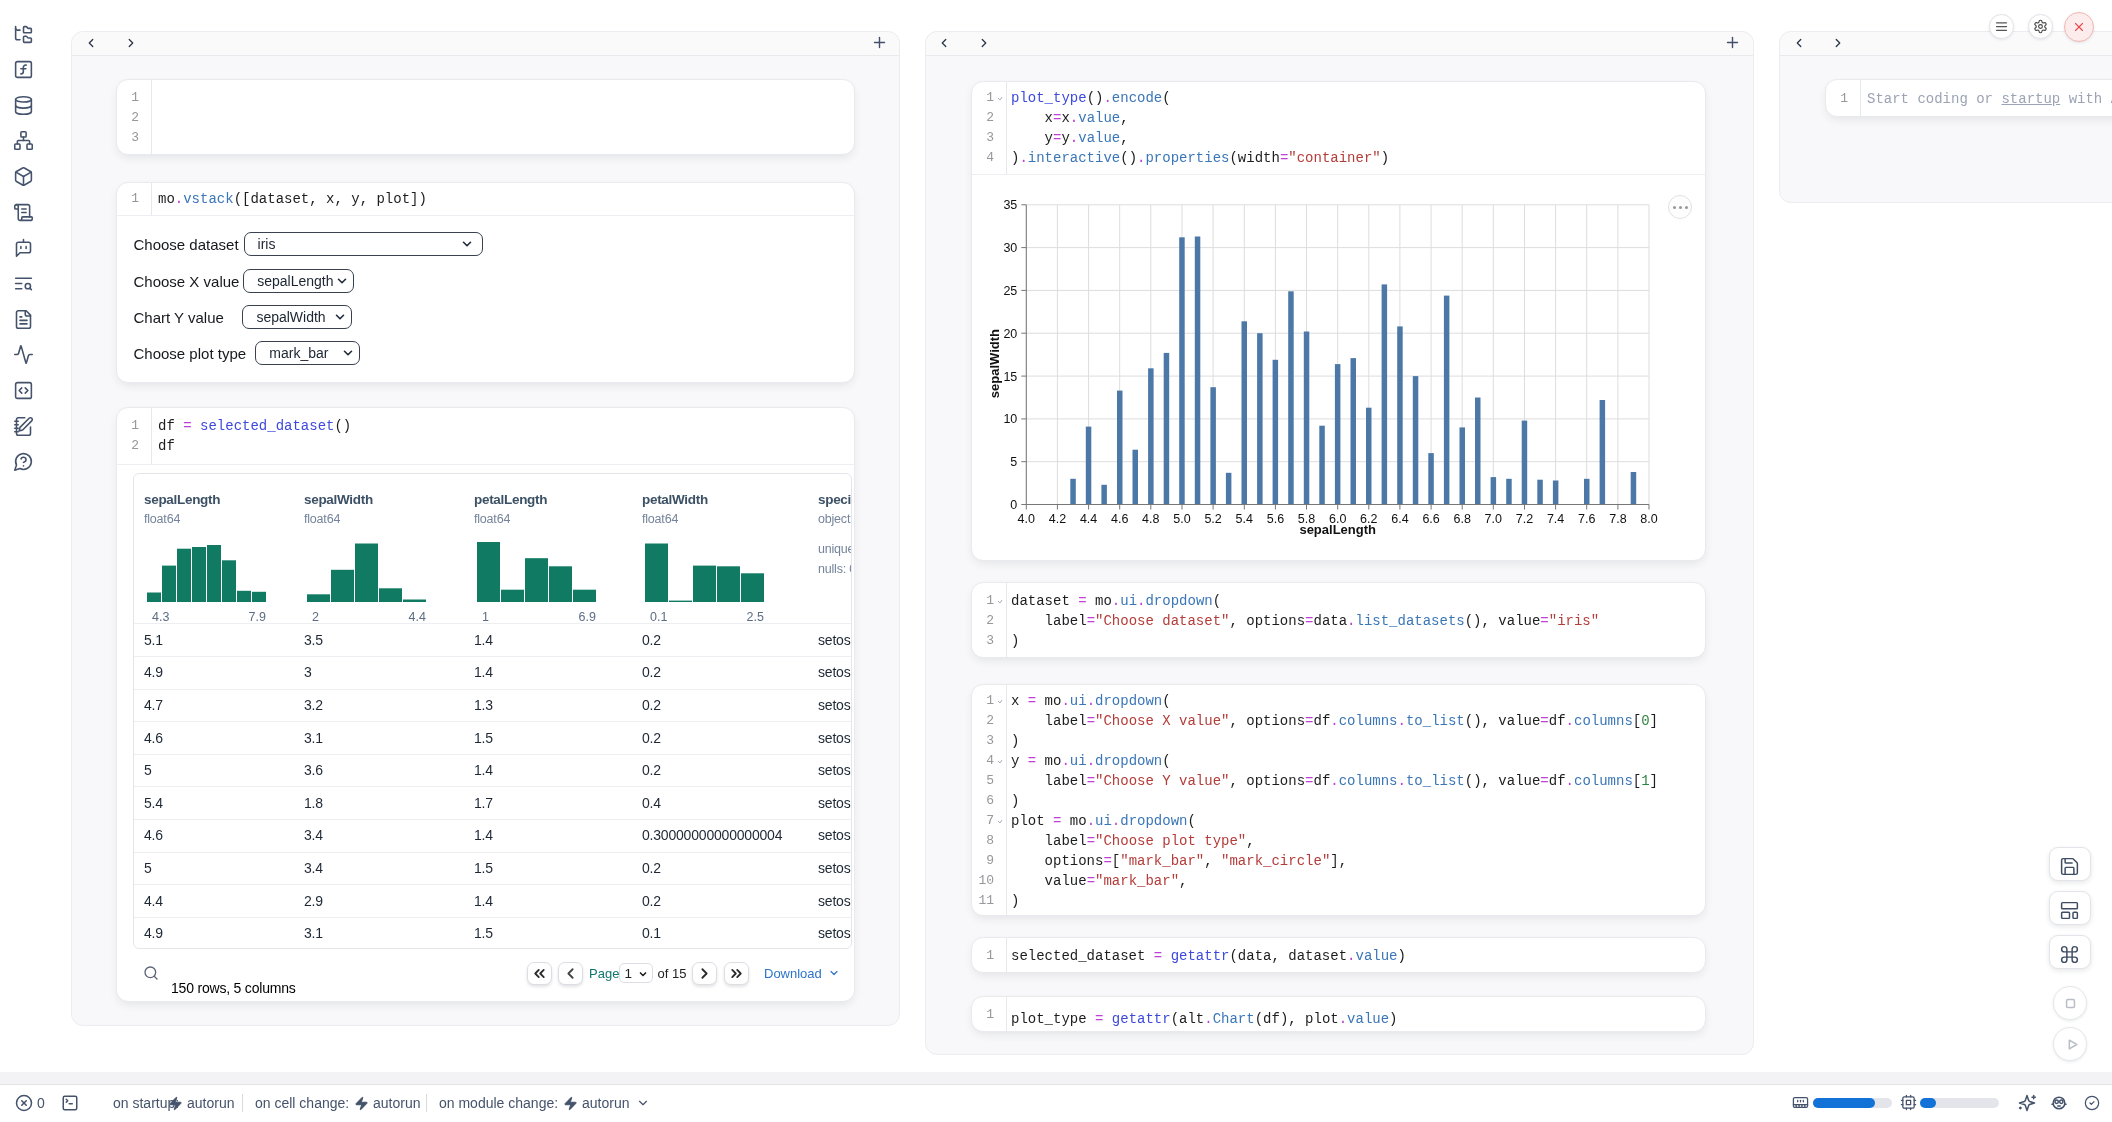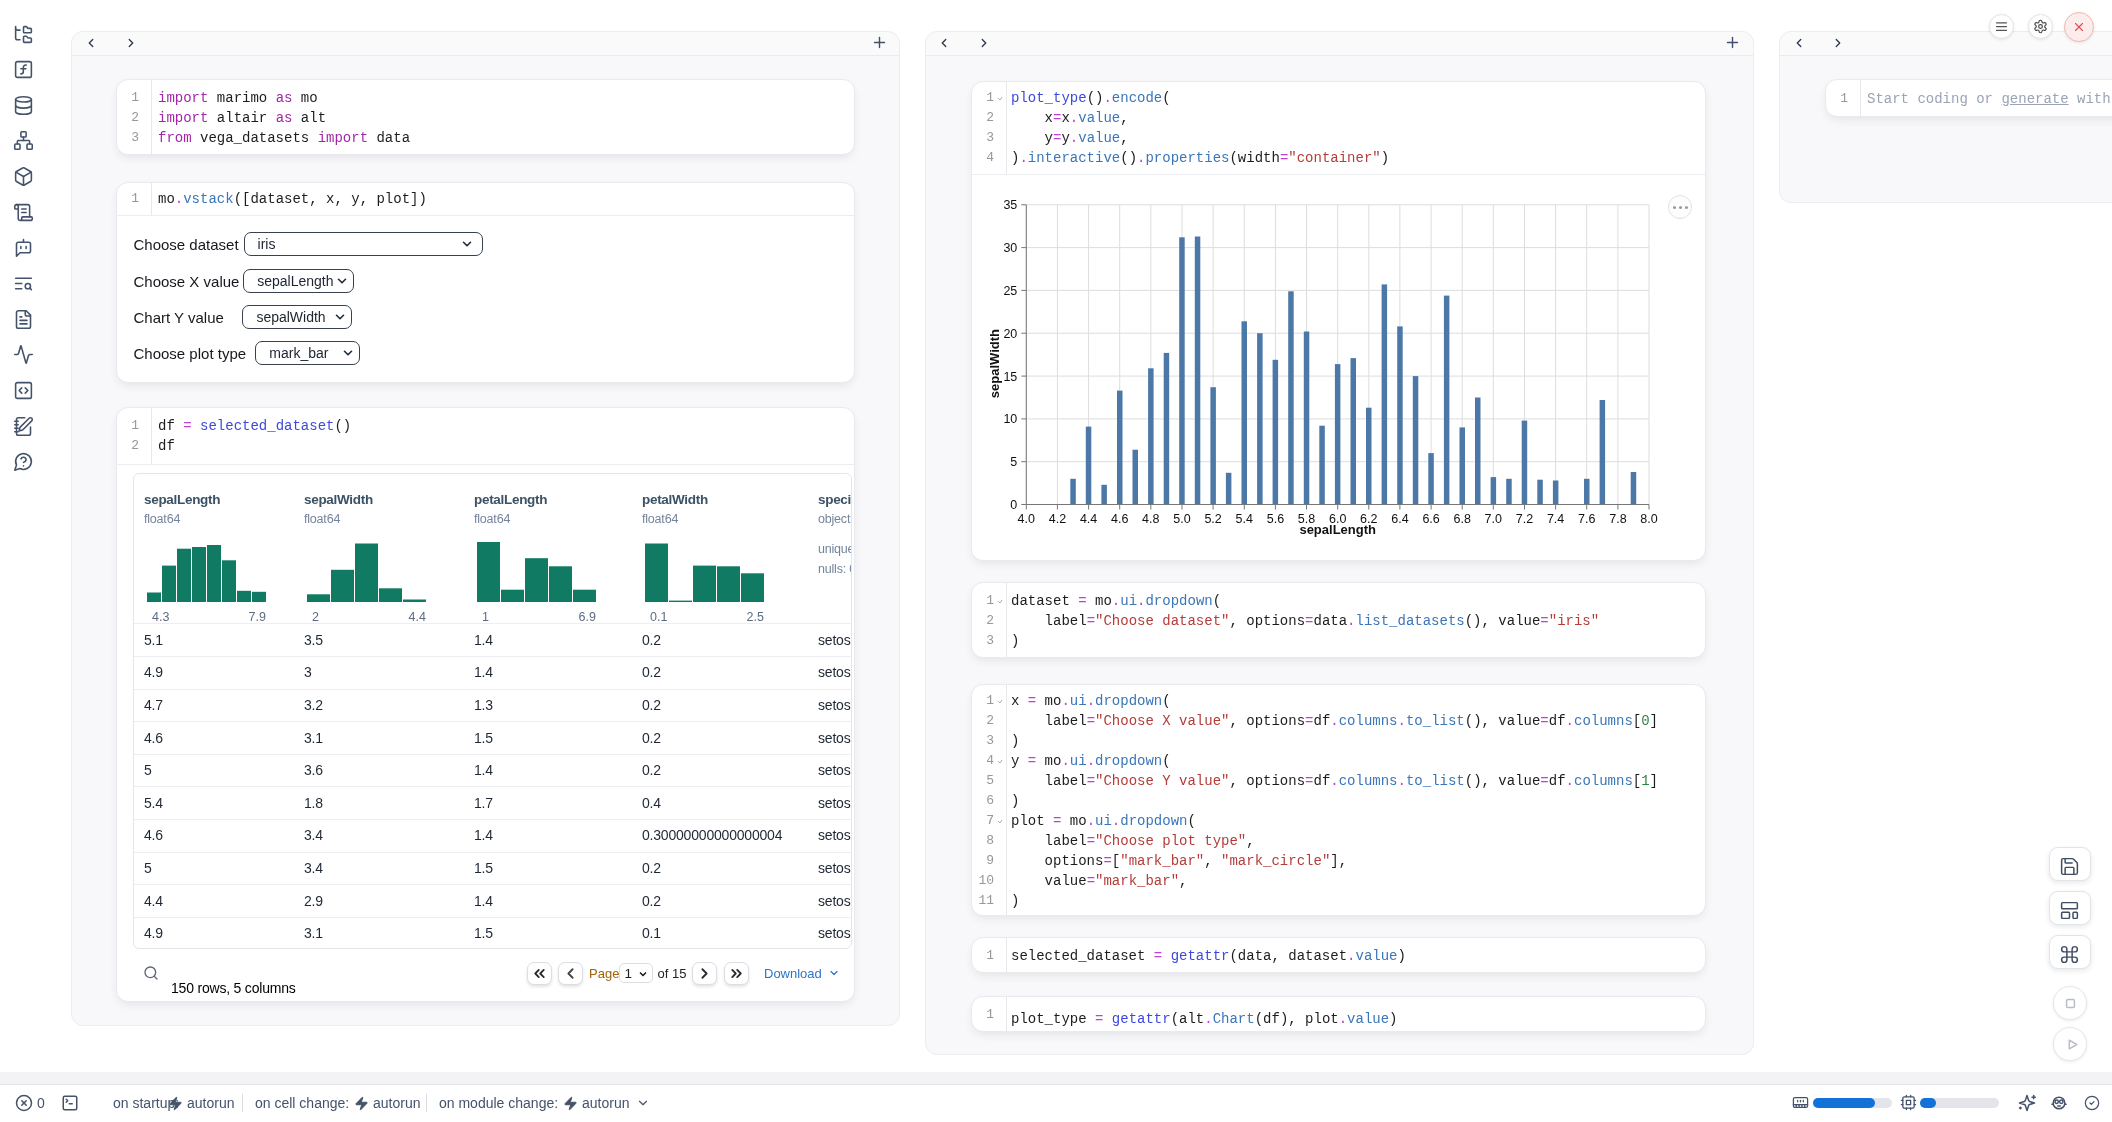--- a/index.html
+++ b/index.html
@@ -141,23 +141,20 @@
 <svg style="position:absolute;left:1831px;top:36px;" width="14" height="14" viewBox="0 0 24 24" fill="none" stroke="#2b3648" stroke-width="2.2" stroke-linecap="round" stroke-linejoin="round">
     <path d="m9 18 6-6-6-6"></path>
   </svg>
 <div class="cell" style="left:116px;top:79px;width:739px;height:76px;">
     <div class="gut" style="width:22px;padding-top:8px;">
       <div class="ln">1</div>
       <div class="ln">2</div>
       <div class="ln">3</div>
     </div>
     <div class="gutsep" style="left:34px;height:76px;"></div>
-    <pre class="code" style="left:41px;top:8px;"><span style="color:#a226a8;">import</span> marimo <span style="color:#a226a8;">as</span> mo
-<span style="color:#a226a8;">import</span> altair <span style="color:#a226a8;">as</span> alt
-<span style="color:#a226a8;">from</span> vega_datasets <span style="color:#a226a8;">import</span> data</pre>
   </div>
 <div class="cell" style="left:116px;top:181.5px;width:739px;height:201px;">
     <div class="gut" style="width:22px;padding-top:6px;">
       <div class="ln">1</div>
     </div>
     <div class="gutsep" style="left:34px;height:32px;"></div>
     <pre class="code" style="left:41px;top:6px;">mo<span style="color:#bf40d6;">.</span><span style="color:#3a76b8;">vstack</span>([dataset, x, y, plot])</pre>
     <div class="divider" style="top:32px;"></div>
     <div class="lbl" style="left:16.5px;top:61.5px;">Choose dataset</div>
     <div class="sel wide" style="left:126.6px;top:49.5px;width:239px;height:24px;">
@@ -319,21 +316,21 @@
       <svg width="17" height="17" viewBox="0 0 24 24" fill="none" stroke="#2b2b2b" stroke-width="2.6" stroke-linecap="round" stroke-linejoin="round" style="position:absolute;left:3px;top:2px;">
         <path d="m11 17-5-5 5-5"></path>
         <path d="m18 17-5-5 5-5"></path>
       </svg>
     </div>
     <div class="pgbtn" style="left:440.5px;top:554.4px;">
       <svg width="17" height="17" viewBox="0 0 24 24" fill="none" stroke="#444" stroke-width="2.6" stroke-linecap="round" stroke-linejoin="round" style="position:absolute;left:3px;top:2px;">
         <path d="m15 18-6-6 6-6"></path>
       </svg>
     </div>
-    <div style="position:absolute;left:472px;top:565.9px;transform:translateY(-50%);font-size:13px;color:#a16207;">Page</div>
+    <div style="position:absolute;left:472px;top:565.9px;transform:translateY(-50%);font-size:13px;color:#0f766e;">Page</div>
     <div style="position:absolute;left:501.5px;top:555.4px;width:34px;height:20px;border:1px solid #dcdee3;border-radius:5px;background:#fff;box-sizing:border-box;font-size:13.5px;color:#222;">
       <span style="position:absolute;left:5px;top:2px;">1</span>
       <svg width="12" height="12" viewBox="0 0 24 24" fill="none" stroke="#111" stroke-width="2.8" style="position:absolute;right:3px;top:4px;">
         <path d="m6 9 6 6 6-6"></path>
       </svg>
     </div>
     <div style="position:absolute;left:540.5px;top:565.9px;transform:translateY(-50%);font-size:13px;color:#222;">of 15</div>
     <div class="pgbtn" style="left:574.5px;top:554.4px;">
       <svg width="17" height="17" viewBox="0 0 24 24" fill="none" stroke="#2b2b2b" stroke-width="2.6" stroke-linecap="round" stroke-linejoin="round" style="position:absolute;left:3px;top:2px;">
         <path d="m9 18 6-6-6-6"></path>
@@ -561,21 +558,21 @@
       <div class="ln">1</div>
     </div>
     <div class="gutsep" style="left:34px;height:36px;"></div>
     <pre class="code" style="left:39px;top:12px;">plot_type <span style="color:#bf40d6;">=</span> <span style="color:#3d49dd;">getattr</span>(alt<span style="color:#bf40d6;">.</span><span style="color:#3a76b8;">Chart</span>(df), plot<span style="color:#bf40d6;">.</span><span style="color:#3a76b8;">value</span>)</pre>
   </div>
 <div class="cell" style="left:1825px;top:79px;width:420px;height:38px;">
     <div class="gut" style="width:22px;padding-top:9px;">
       <div class="ln">1</div>
     </div>
     <div class="gutsep" style="left:34px;height:38px;"></div>
-    <pre class="code" style="left:41px;top:9px;color:#9ba3b5;">Start coding or <span style="text-decoration:underline;">generate</span> with AI.</pre>
+    <pre class="code" style="left:41px;top:9px;color:#9ba3b5;">Start coding or <span style="text-decoration:underline;">startup</span> with AI.</pre>
   </div>
 <div class="cbtn" style="left:1988.5px;top:14px;width:25px;height:25px;"></div>
 <svg style="position:absolute;left:1993.5px;top:19px;" width="15" height="15" viewBox="0 0 24 24" fill="none" stroke="#555" stroke-width="2" stroke-linecap="round" stroke-linejoin="round">
     <path d="M4 6h16"></path>
     <path d="M4 12h16"></path>
     <path d="M4 18h16"></path>
   </svg>
 <div class="cbtn" style="left:2027.5px;top:14px;width:25px;height:25px;"></div>
 <svg style="position:absolute;left:2032.5px;top:19px;" width="15" height="15" viewBox="0 0 24 24" fill="none" stroke="#444" stroke-width="1.8" stroke-linecap="round" stroke-linejoin="round">
     <path d="M12.22 2h-.44a2 2 0 0 0-2 2v.18a2 2 0 0 1-1 1.73l-.43.25a2 2 0 0 1-2 0l-.15-.08a2 2 0 0 0-2.73.73l-.22.38a2 2 0 0 0 .73 2.73l.15.1a2 2 0 0 1 1 1.72v.51a2 2 0 0 1-1 1.74l-.15.09a2 2 0 0 0-.73 2.73l.22.38a2 2 0 0 0 2.73.73l.15-.08a2 2 0 0 1 2 0l.43.25a2 2 0 0 1 1 1.73V20a2 2 0 0 0 2 2h.44a2 2 0 0 0 2-2v-.18a2 2 0 0 1 1-1.73l.43-.25a2 2 0 0 1 2 0l.15.08a2 2 0 0 0 2.73-.73l.22-.39a2 2 0 0 0-.73-2.73l-.15-.08a2 2 0 0 1-1-1.74v-.5a2 2 0 0 1 1-1.74l.15-.09a2 2 0 0 0 .73-2.73l-.22-.38a2 2 0 0 0-2.73-.73l-.15.08a2 2 0 0 1-2 0l-.43-.25a2 2 0 0 1-1-1.73V4a2 2 0 0 0-2-2z"></path>

